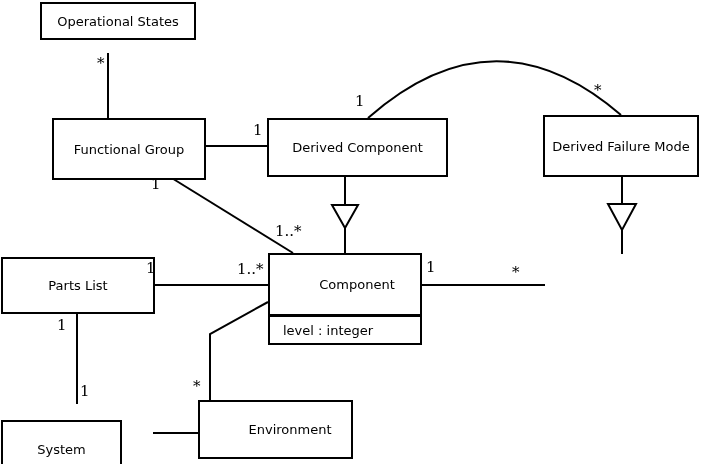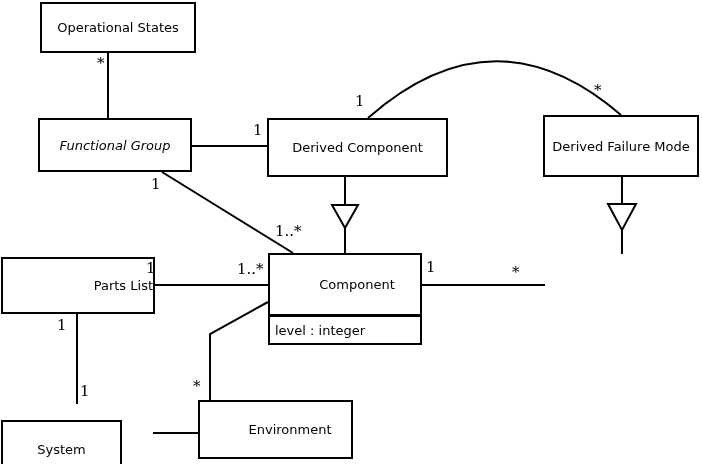--- a/index.html
+++ b/index.html
@@ -44,21 +44,21 @@
     align-items: center;
     justify-content: center;
     border-bottom: 3px solid #000000;
     padding-left: 24px;
   }
   .attr-compartment {
     box-sizing: border-box;
     display: flex;
     align-items: center;
     justify-content: flex-start;
-    padding-left: 5px;
+    padding-left: 13px;
     font-size: 13px;
   }
   .mult-label {
     position: absolute;
     font-family: "DejaVu Serif", serif;
     font-size: 15px;
     line-height: 15px;
     color: #000000;
     white-space: nowrap;
   }
@@ -94,37 +94,37 @@
 
     <path d="M422 285 L545 285" stroke="#000" stroke-width="2" fill="none"></path>
 
     <path d="M77 314 L77 404" stroke="#000" stroke-width="2" fill="none"></path>
 
     <path d="M153 433 L198 433" stroke="#000" stroke-width="2" fill="none"></path>
 
     <path d="M268 302 L210 334 L210 400" stroke="#000" stroke-width="2" fill="none"></path>
   </svg>
 
-  <div class="uml-class" style="left:40px; top:2px; width:156px; height:51px;">
+  <div class="uml-class" style="left:40px; top:2px; width:156px; height:38px;">
     <span>Operational States</span>
   </div>
 
-  <div class="uml-class" style="left:38px; top:118px; width:154px; height:54px;font-style:italic;">
+  <div class="uml-class" style="left:52px; top:118px; width:154px; height:62px;">
     <span>Functional Group</span>
   </div>
 
   <div class="uml-class" style="left:267px; top:118px; width:181px; height:59px;">
     <span>Derived Component</span>
   </div>
 
   <div class="uml-class" style="left:543px; top:115px; width:156px; height:62px; padding-top:0;">
     <span>Derived Failure Mode</span>
   </div>
 
-  <div class="uml-class" style="left:1px; top:257px; width:154px; height:57px;justify-content:flex-end;">
+  <div class="uml-class" style="left:1px; top:257px; width:154px; height:57px;">
     <span>Parts List</span>
   </div>
 
   <div class="uml-class compartments" style="left:268px; top:253px; width:154px; height:92px;">
     <div class="name-compartment" style="height:62px;">
       <span>Component</span>
     </div>
     <div class="attr-compartment" style="height:26px;">
       <span>level : integer</span>
     </div>

